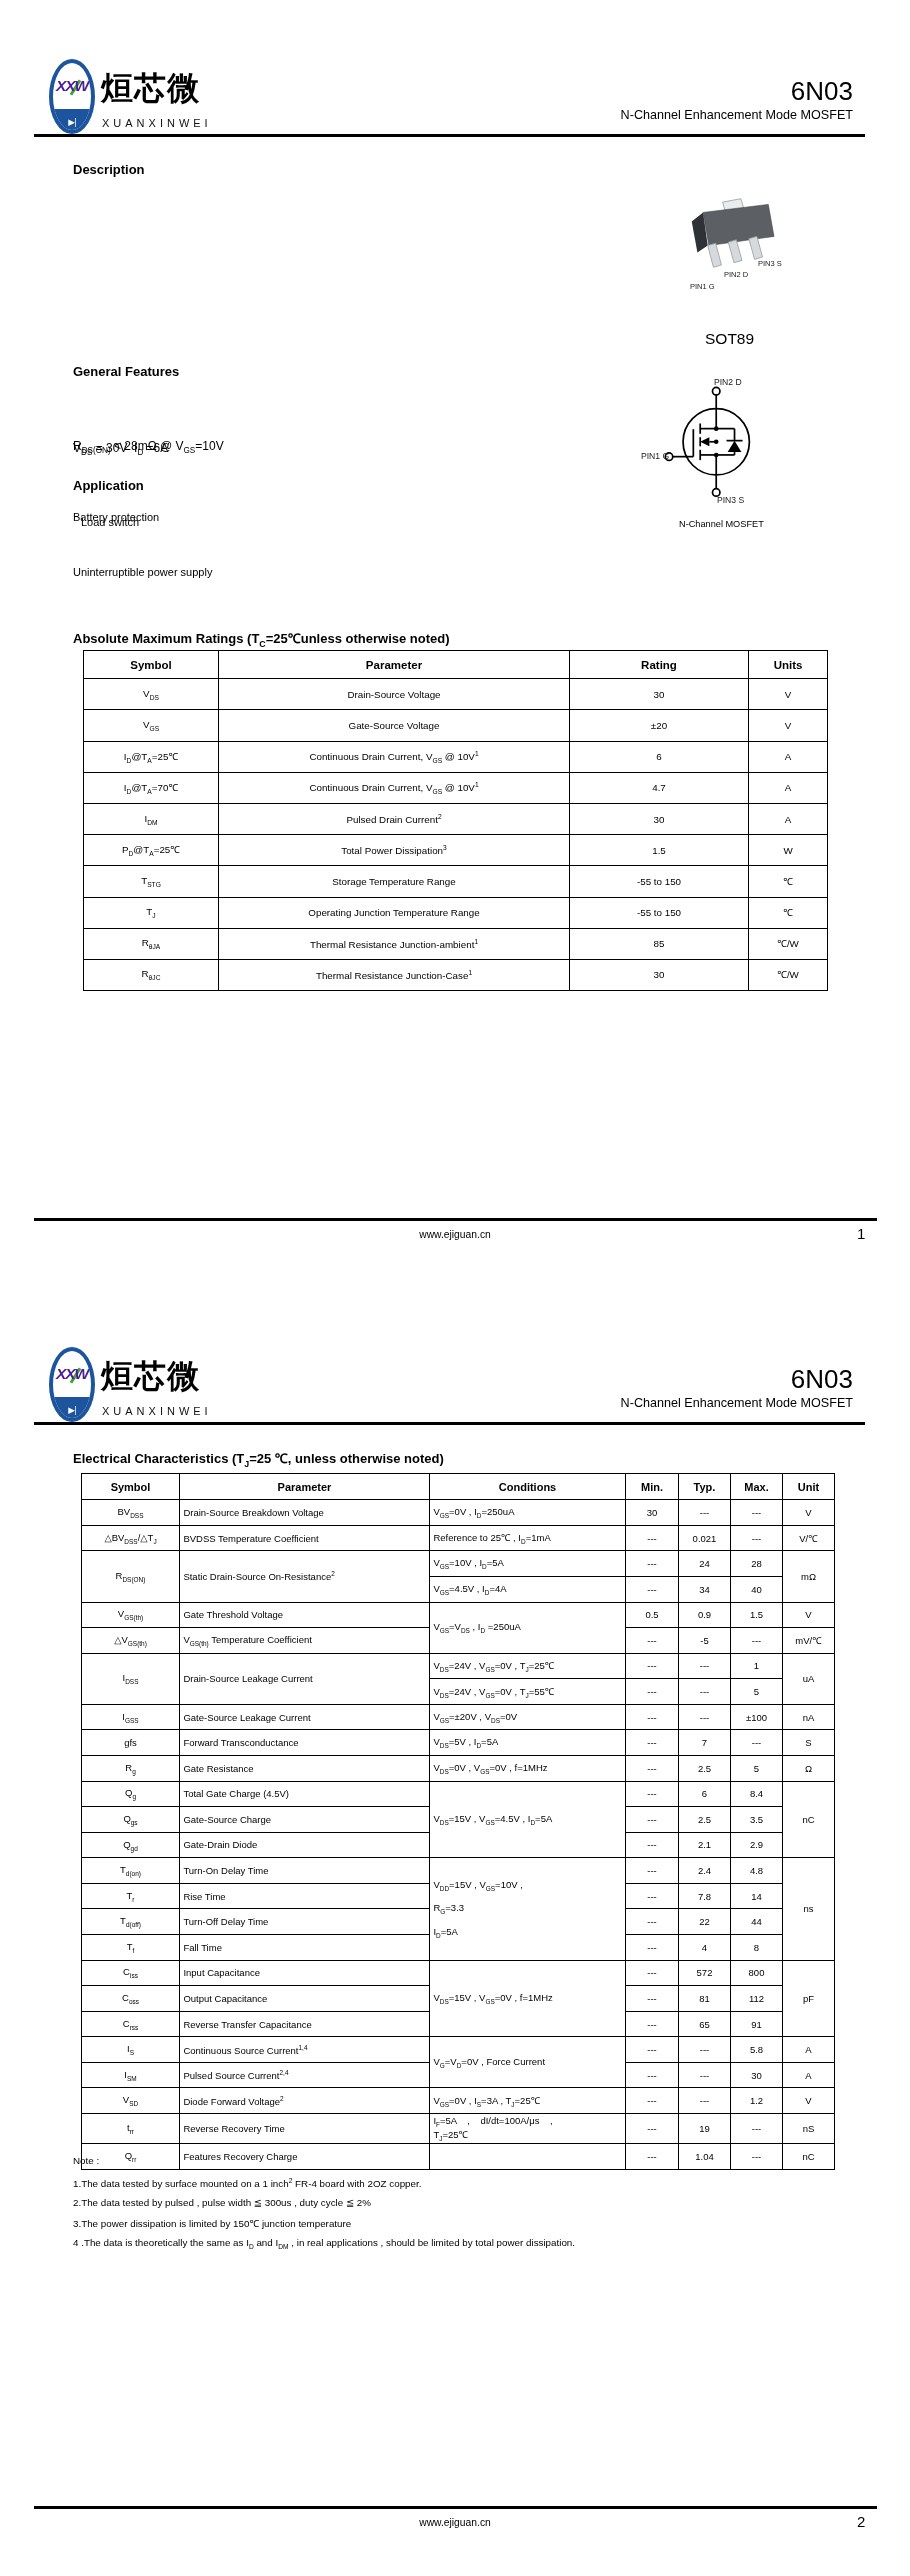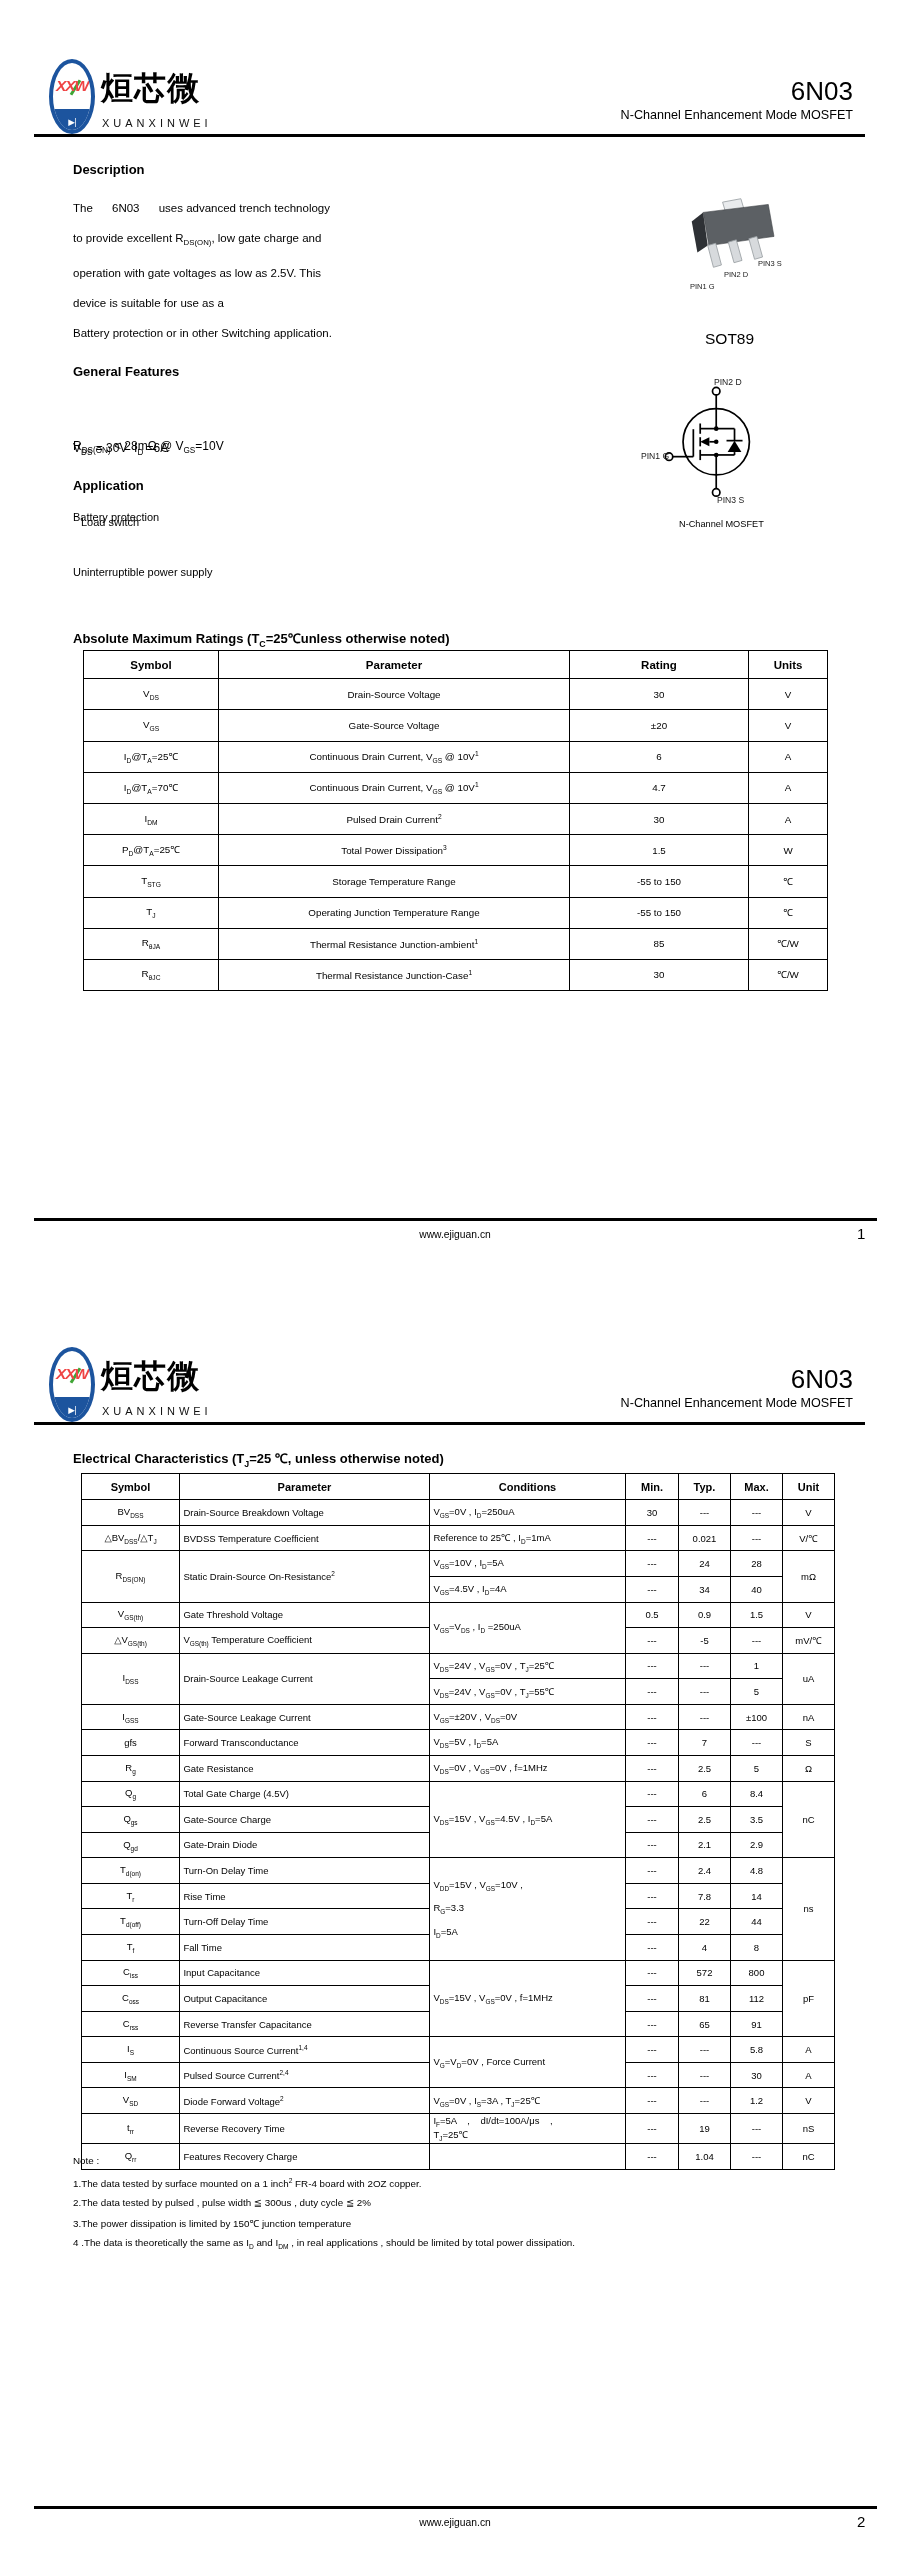--- a/index.html
+++ b/index.html
@@ -10,21 +10,21 @@
   .page { position:absolute; left:0; width:910px; height:1288px; background:#fff; }
   #page1 { top:0; } #page2 { top:1288px; }
 
   
   .hdr-rule { position:absolute; left:34px; width:831px; height:3.4px; background:#000; top:134px; }
   .emblem { position:absolute; left:49px; top:59px; width:46px; height:75px; }
   .emblem .ring { position:absolute; left:0; top:0; right:0; bottom:0; border:4px solid #1c549e;
     border-radius:50%; box-sizing:border-box; overflow:hidden; background:#fff; }
   .emblem .band { position:absolute; left:0; right:0; bottom:0; height:32%; background:#1c549e; }
   .emblem .xxw { position:absolute; top:13.8px; left:0; width:100%; text-align:center;
-    font-weight:bold; font-style:italic; color:#ef4444; font-size:15.5px; letter-spacing:-1.1px; }
+    font-weight:bold; font-style:italic; color:#4c1d95; font-size:15.5px; letter-spacing:-1.1px; }
   .emblem .slash { position:absolute; left:20.7px; top:16px; width:2.9px; height:17px;
     background:#3fa535; transform:rotate(32deg); }
   .emblem .diode { position:absolute; left:0; right:0; bottom:3.4px; text-align:center;
     color:#fff; font-size:8.6px; line-height:8.6px; letter-spacing:-0.6px; }
   .brand-cn { position:absolute; left:101px; top:67px; font-size:32px; font-weight:bold;
     letter-spacing:1.1px; font-family:"Liberation Sans", sans-serif; }
   .brand-en { position:absolute; left:102px; top:117px; font-size:11px; letter-spacing:4px; color:#111; }
   .part-no { position:absolute; right:57px; top:76px; font-size:26px; }
   .part-sub { position:absolute; right:57px; top:108px; font-size:12.6px; }
 
@@ -83,25 +83,20 @@
       <div class="diode">▶|</div>
     </div>
   </div>
   <div class="brand-cn">烜芯微</div>
   <div class="brand-en">XUANXINWEI</div>
   <div class="part-no">6N03</div>
   <div class="part-sub">N-Channel Enhancement Mode MOSFET</div>
   <div class="hdr-rule"></div>
 
   <div class="h-section" style="top:162px;">Description</div>
-  <div class="desc-lines">The      6N03      uses advanced trench technology
-to provide excellent R<sub>DS(ON)</sub>, low gate charge and
-operation with gate voltages as low as 2.5V. This
-device is suitable for use as a
-Battery protection or in other Switching application.</div>
 
   <svg class="pkg-svg" width="120" height="92" viewBox="0 0 210 160">
     <polygon points="92,12 124,6 130,26 98,32" fill="#e9ebed" stroke="#9aa0a4" stroke-width="1.5"></polygon>
     <polygon points="38,46 58,30 66,88 48,100" fill="#2e3135"></polygon>
     <polygon points="58,30 172,16 182,72 68,88" fill="#5c6064" stroke="#3c3f43" stroke-width="1"></polygon>
     <polygon points="66,88 80,84 90,122 76,126" fill="#d7dadd" stroke="#9aa0a4" stroke-width="1.5"></polygon>
     <polygon points="102,82 116,78 126,114 112,118" fill="#d7dadd" stroke="#9aa0a4" stroke-width="1.5"></polygon>
     <polygon points="138,76 152,72 162,108 148,112" fill="#d7dadd" stroke="#9aa0a4" stroke-width="1.5"></polygon>
   </svg>
   <div class="pin-label" style="left:758px; top:259px;">PIN3 S</div>

